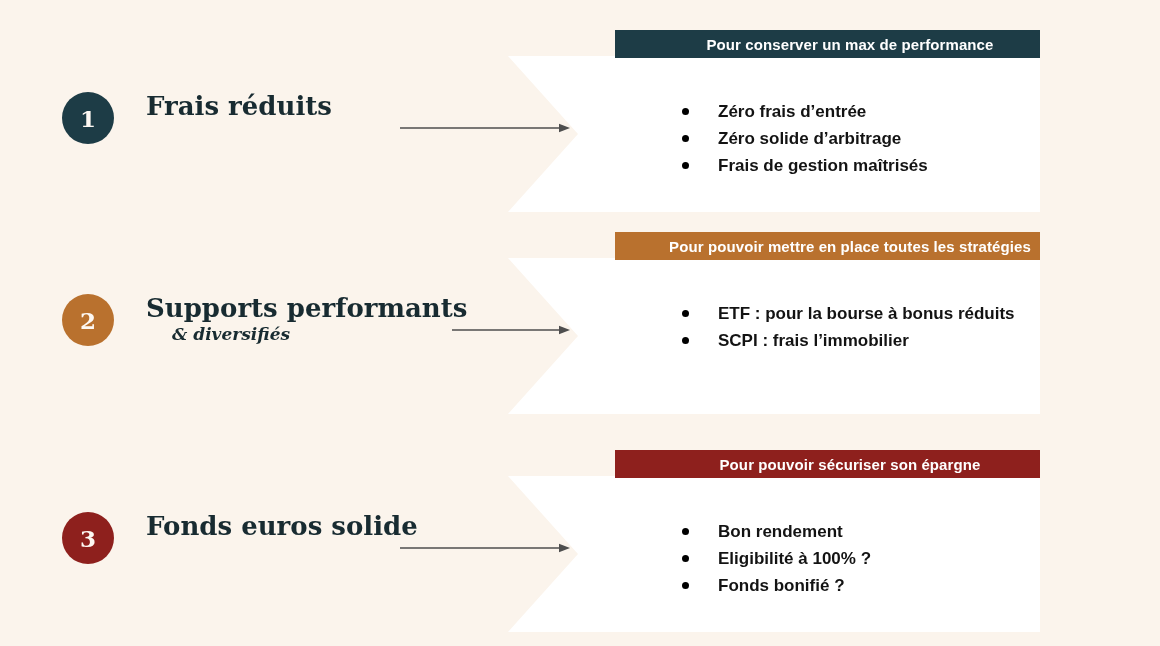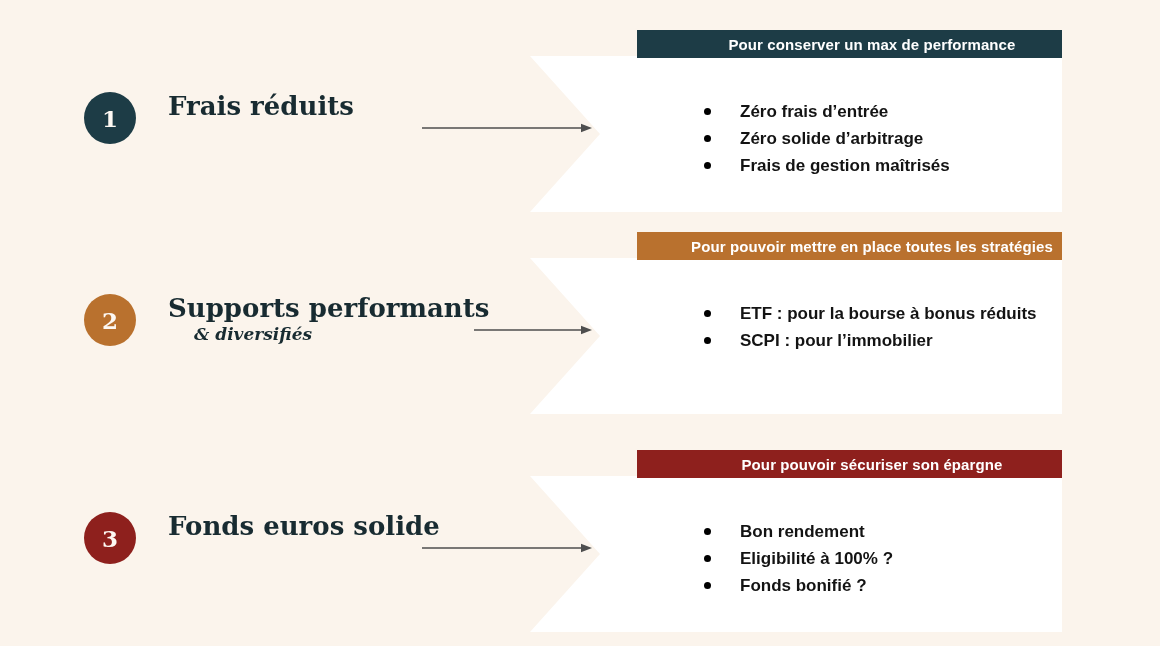--- a/index.html
+++ b/index.html
@@ -4,21 +4,20 @@
 <style>
   * { margin: 0; padding: 0; box-sizing: border-box; }
   html, body { background: #fbf4ec; }
   .stage {
     position: relative;
     width: 1040px;
     height: 646px;
     background: #fbf4ec;
     overflow: hidden;
     font-family: "Liberation Sans", sans-serif;
-    margin-left: 22px;
   }
   .section { position: absolute; left: 0; width: 1160px; height: 210px; }
   .s1 { top: 28px; }
   .s2 { top: 230px; }
   .s3 { top: 448px; }
 
   .panel {
     position: absolute;
     left: 508px; top: 28px;
     width: 602px; height: 156px;
@@ -126,21 +125,21 @@
     <div class="title-block">
       <div class="title">Supports performants</div>
       <div class="subtitle">&amp; diversifiés</div>
     </div>
     <svg class="arrow" style="left:452px" width="118" height="12" viewBox="0 0 118 12">
       <line x1="0" y1="6" x2="107" y2="6" stroke="#4e4e4e" stroke-width="1.6"></line>
       <polygon points="107,1.8 118,6 107,10.2" fill="#4e4e4e"></polygon>
     </svg>
     <ul class="bullets">
       <li>ETF : pour la bourse à bonus réduits</li>
-      <li>SCPI : pour l’immobilier</li>
+      <li>SCPI : frais l’immobilier</li>
     </ul>
   </section>
 
   <section class="section s3" style="--accent: #8e201d;">
     <div class="panel"></div>
     <div class="ribbon">Pour pouvoir sécuriser son épargne</div>
     <div class="badge">3</div>
     <div class="title-block">
       <div class="title">Fonds euros solide</div>
     </div>

